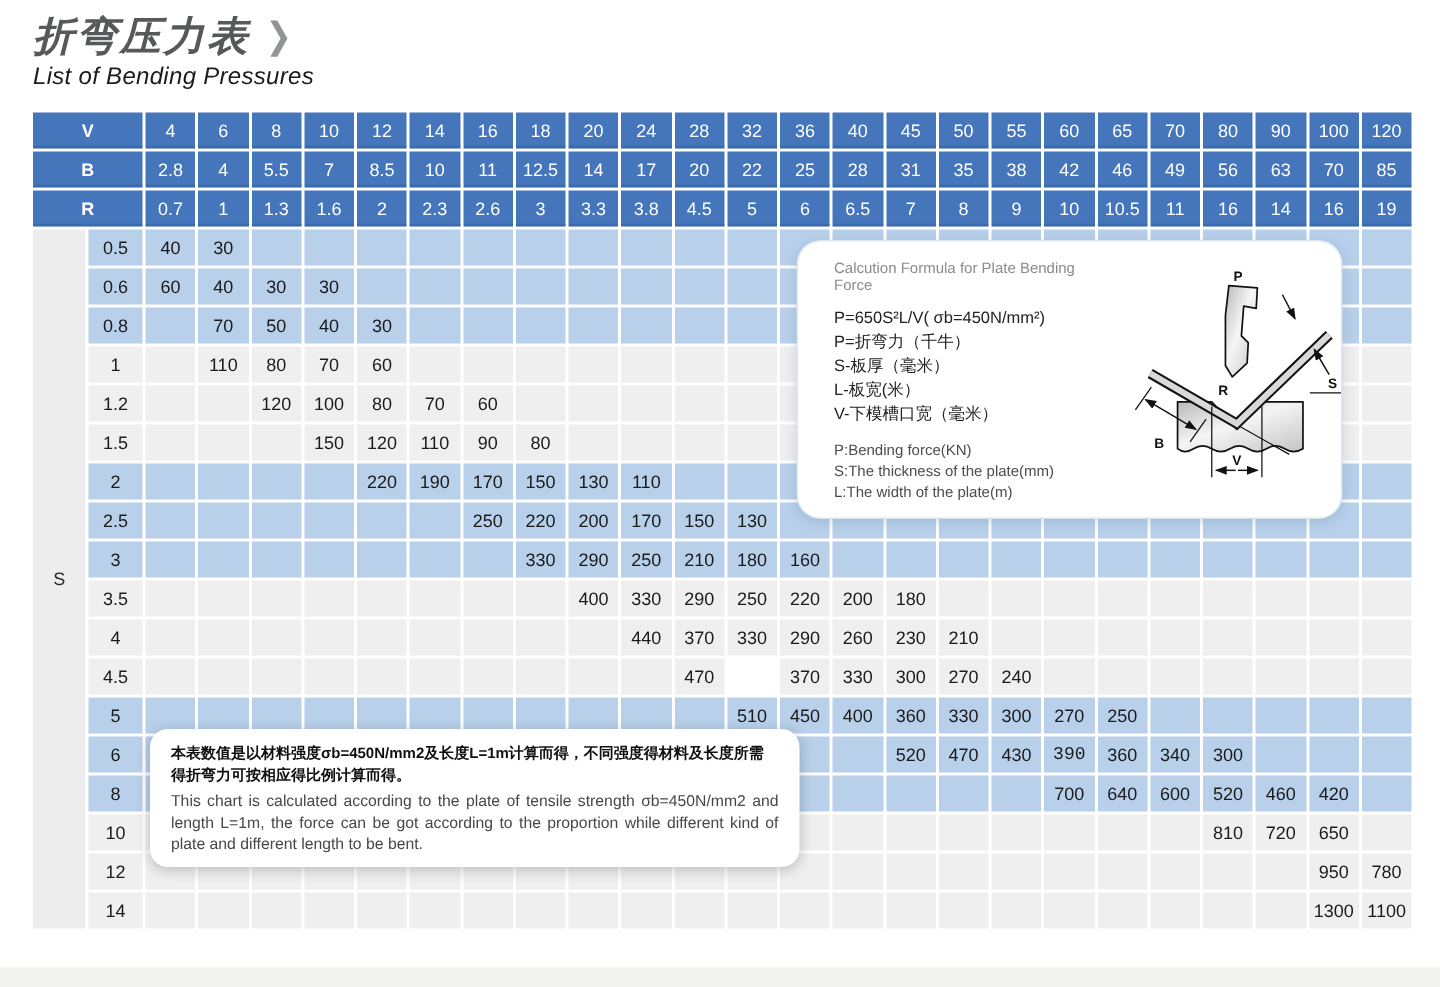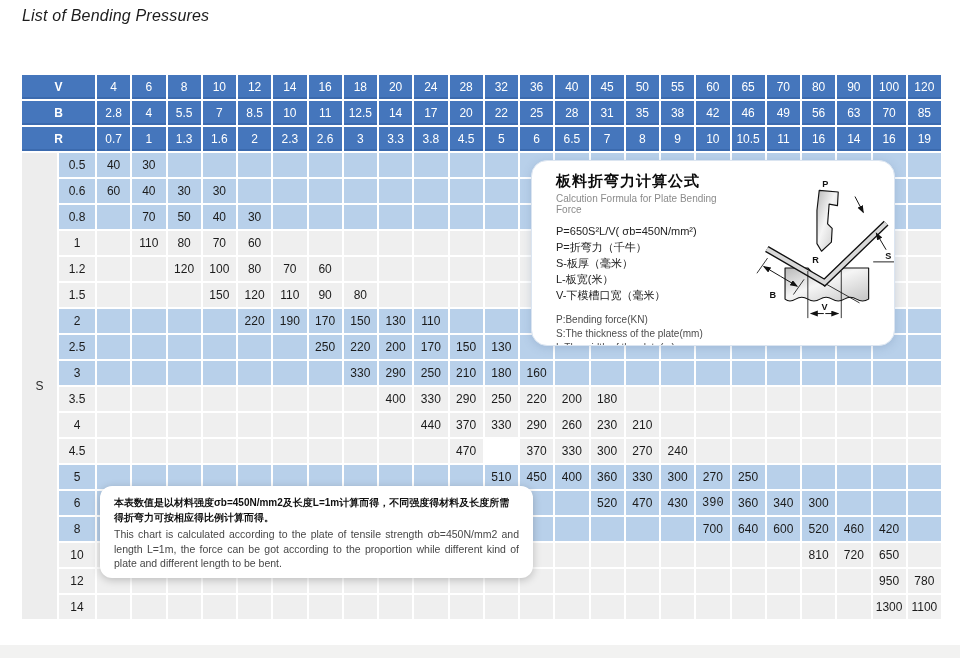--- a/index.html
+++ b/index.html
@@ -55,20 +55,24 @@
   }
   .nb-cn{font-size:10px;font-weight:bold;color:#101010;line-height:1.5;}
   .nb-en{font-size:10.5px;color:#474747;line-height:1.4;text-align:justify;margin-top:2px;}
   
   .bottom-bar{position:absolute;left:0;bottom:0;width:960px;height:13px;background:#f2f2f1;}
 </style>
 </head>
 <body>
 
 <div class="title-block">
+  <div class="title-line">
+    <span class="title-cn">折弯压力表</span>
+    <span class="title-arrow">❯</span>
+  </div>
   <div class="subtitle">List of Bending Pressures</div>
 </div>
 
 <div id="pressure-table">
     <div class="hcell hlabel" style="grid-area: 1 / 1 / auto / span 2;">V</div>
     <div class="hcell" style="grid-area: 1 / 3;">4</div>
     <div class="hcell" style="grid-area: 1 / 4;">6</div>
     <div class="hcell" style="grid-area: 1 / 5;">8</div>
     <div class="hcell" style="grid-area: 1 / 6;">10</div>
     <div class="hcell" style="grid-area: 1 / 7;">12</div>
@@ -589,21 +593,20 @@
     <div class="bcell gray" style="grid-area: 21 / 21;"></div>
     <div class="bcell gray" style="grid-area: 21 / 22;"></div>
     <div class="bcell gray" style="grid-area: 21 / 23;"></div>
     <div class="bcell gray" style="grid-area: 21 / 24;"></div>
     <div class="bcell gray" style="grid-area: 21 / 25;">1300</div>
     <div class="bcell gray" style="grid-area: 21 / 26;">1100</div>
   </div>
 
 <div class="formula-box">
   <div class="fb-left">
-    <div class="fb-title">板料折弯力计算公式</div>
     <div class="fb-sub">Calcution Formula for Plate Bending Force</div>
     <div class="fb-line">P=650S²L/V( σb=450N/mm²)</div>
     <div class="fb-line">P=折弯力（千牛）</div>
     <div class="fb-line">S-板厚（毫米）</div>
     <div class="fb-line">L-板宽(米）</div>
     <div class="fb-line">V-下模槽口宽（毫米）</div>
     <div class="fb-en">
       <div class="fb-en-line">P:Bending force(KN)</div>
       <div class="fb-en-line">S:The thickness of the plate(mm)</div>
       <div class="fb-en-line">L:The width of the plate(m)</div>

